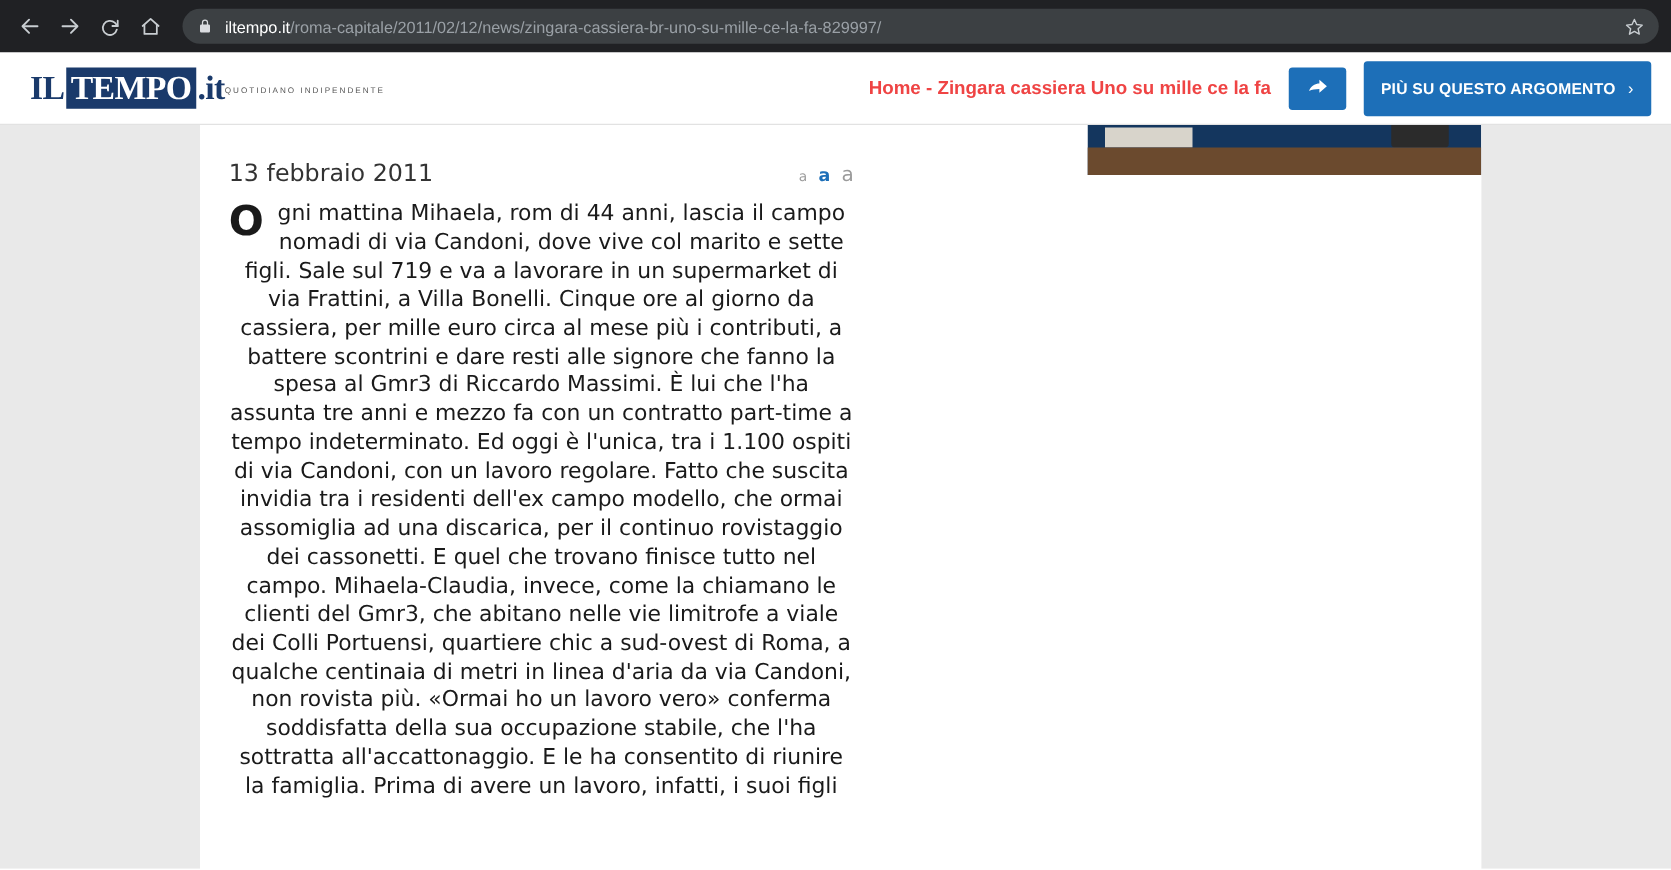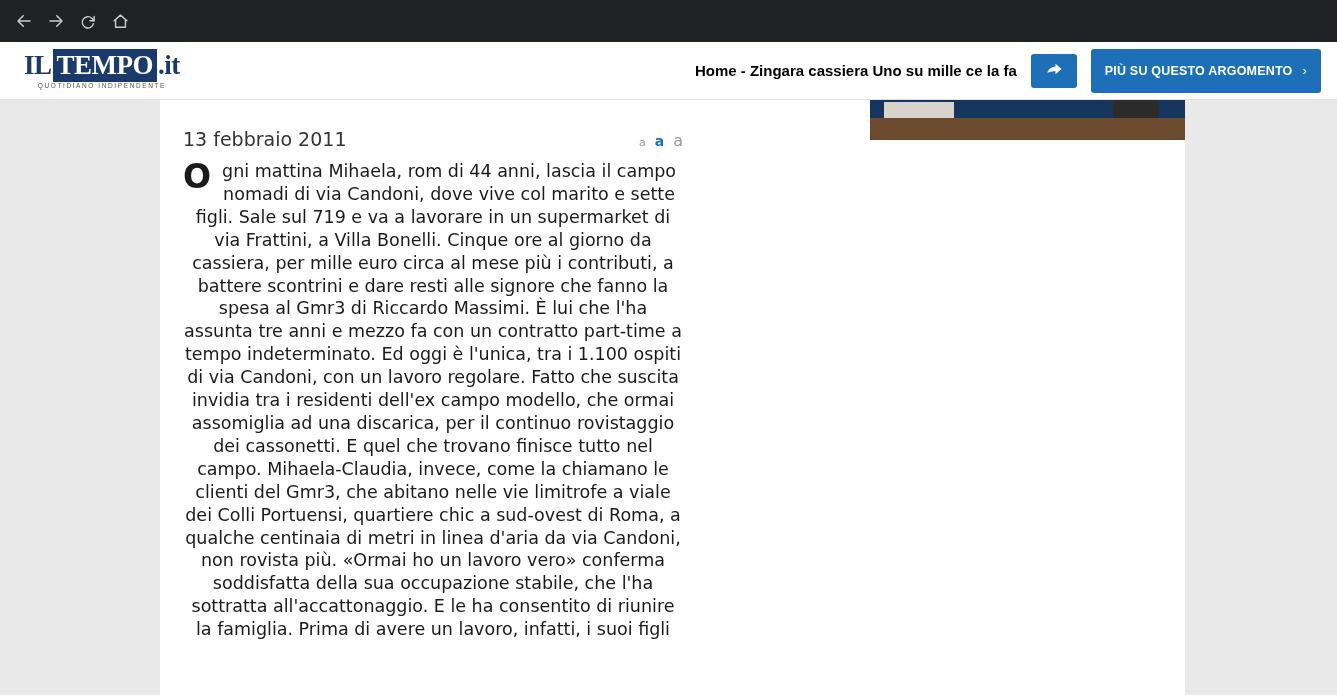--- a/index.html
+++ b/index.html
@@ -56,21 +56,21 @@
     height: 58px;
     background: #ffffff;
     border-bottom: 1px solid #e2e2e2;
     display: flex;
     align-items: center;
     padding: 0 16px;
     position: relative;
   }
   .logo-wrap {
     display: flex;
-    flex-direction: column;
+    flex-direction: row;
     align-items: center;
     margin-left: 8px;
   }
   .logo-main {
     font-family: "Liberation Serif", serif;
     font-weight: bold;
     font-size: 27px;
     letter-spacing: -0.5px;
     color: #1a3a6b;
     line-height: 1;
@@ -90,21 +90,21 @@
   }
   .header-right {
     margin-left: auto;
     display: flex;
     align-items: center;
     gap: 14px;
   }
   .breadcrumb-title {
     font-size: 15px;
     font-weight: bold;
-    color: #000000;
+    color: #ef4444;
     white-space: nowrap;
   }
   .share-btn {
     width: 46px; height: 34px;
     background: #1d6fb8;
     display: flex; align-items: center; justify-content: center;
     color: #fff;
     border: none;
     border-radius: 3px;
   }
@@ -256,20 +256,33 @@
         <path d="M19 15a8 8 0 1 1-2.3-7.7L20 11"></path>
       </svg>
   </div>
   <div class="nav-btn">
     <svg width="17" height="17" viewBox="0 0 24 24" fill="none" stroke="currentColor" stroke-width="2" stroke-linecap="round" stroke-linejoin="round">
         <path d="M3 11l9-8 9 8"></path>
         <path d="M5 10v10h14V10"></path>
       </svg>
   </div>
 
+  <div class="omnibox">
+    <span class="lock-icon">
+      <svg width="12" height="12" viewBox="0 0 24 24" fill="currentColor">
+          <path d="M12 1a5 5 0 0 0-5 5v3H6a2 2 0 0 0-2 2v9a2 2 0 0 0 2 2h12a2 2 0 0 0 2-2v-9a2 2 0 0 0-2-2h-1V6a5 5 0 0 0-5-5zm0 2a3 3 0 0 1 3 3v3H9V6a3 3 0 0 1 3-3z"></path>
+        </svg>
+    </span>
+    <span class="url-text"><b>iltempo.it</b><span>/roma-capitale/2011/02/12/news/zingara-cassiera-br-uno-su-mille-ce-la-fa-829997/</span></span>
+    <span class="star-icon">
+      <svg width="15" height="15" viewBox="0 0 24 24" fill="none" stroke="currentColor" stroke-width="1.8" stroke-linejoin="round">
+          <polygon points="12 2.5 15 9 22 9.8 16.8 14.4 18.3 21.3 12 17.8 5.7 21.3 7.2 14.4 2 9.8 9 9"></polygon>
+        </svg>
+    </span>
+  </div>
 </div>
 
 <div class="site-header">
   <div class="logo-wrap">
     <div class="logo-main">
       <span>IL</span><span class="boxed">TEMPO</span><span>.it</span>
     </div>
     <div class="logo-sub">QUOTIDIANO INDIPENDENTE</div>
   </div>
 

